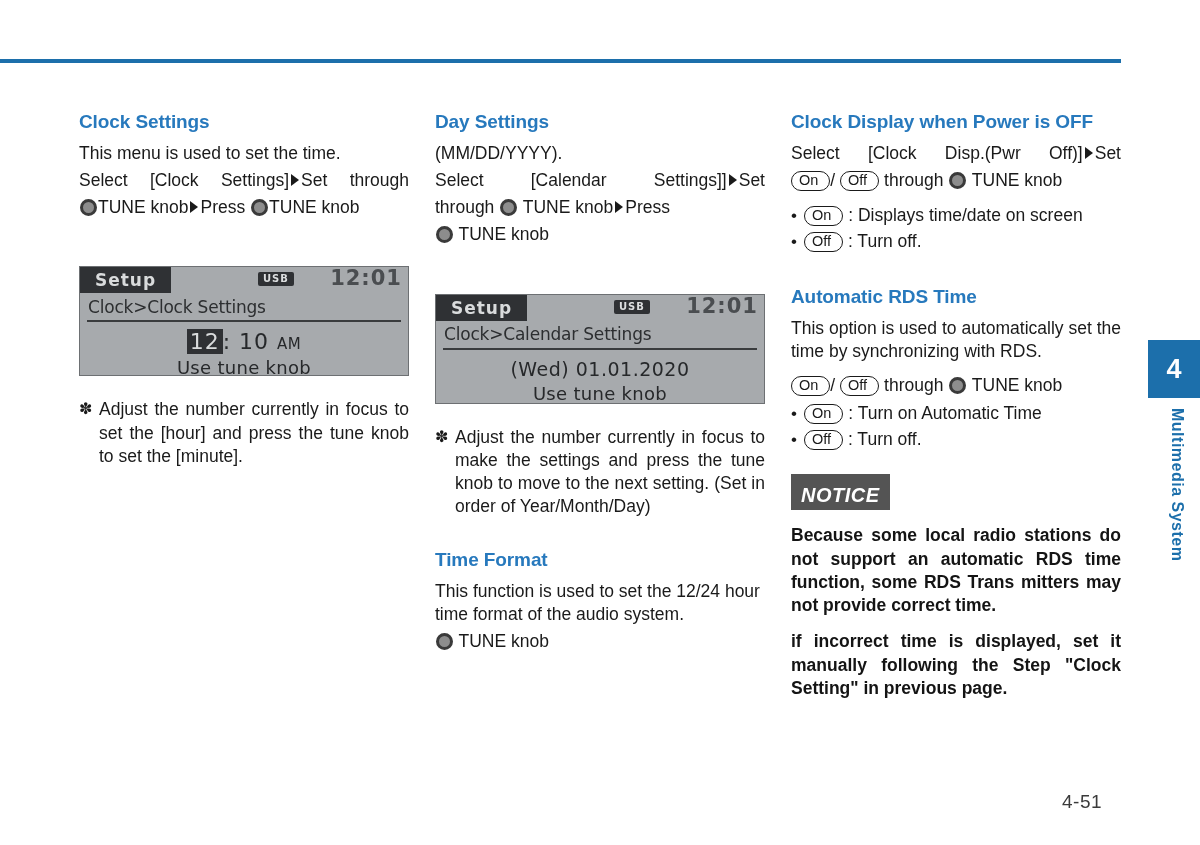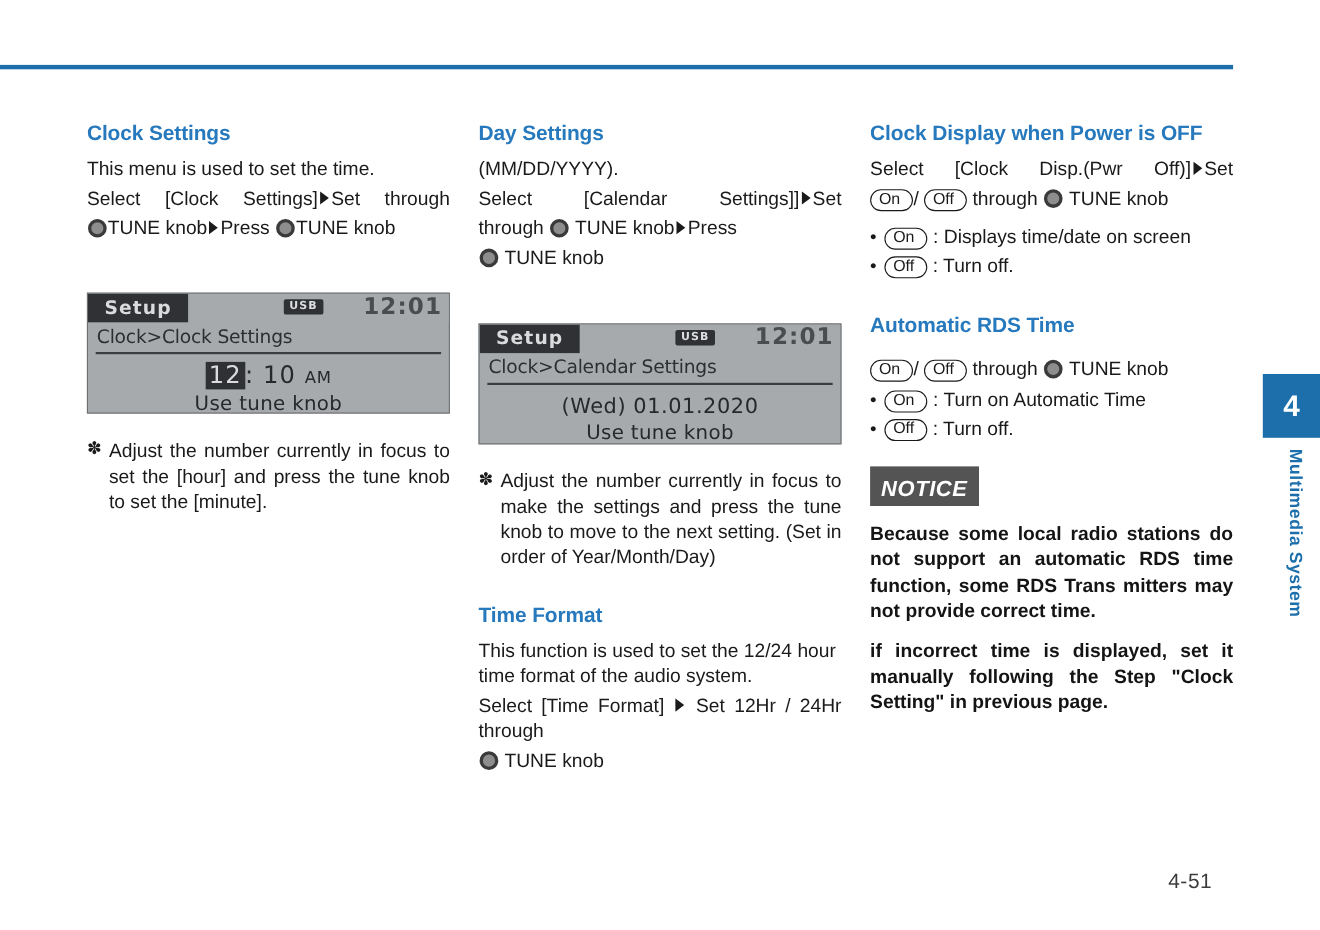--- a/index.html
+++ b/index.html
@@ -348,21 +348,20 @@
 
   <div class="note">
     <div class="ast">✽</div>
     <div class="note-body">Adjust the number currently in focus to make the settings and press the tune knob to move to the next setting. (Set in order of Year/Month/Day)</div>
   </div>
 
   <div class="gap-xl"></div>
 
   <h2 class="sec-head">Time Format</h2>
   <p class="body">This function is used to set the 12/24 hour time format of the audio system.</p>
-  <p class="body just-all"><span>Select [Time Format]</span> <span class="arw"></span> <span>Set 12Hr / 24Hr through</span></p>
   <p class="body"><span class="knob"></span> <span>TUNE knob</span></p>
 
 </div>
 
 <div class="col col-3">
 
   <h2 class="sec-head">Clock Display when Power is OFF</h2>
 
   <p class="body just-all"><span>Select  [Clock  Disp.(Pwr  Off)]</span><span class="arw"></span><span>Set</span></p>
   <p class="body"><span class="pill">On</span>/ <span class="pill">Off</span> <span>through</span> <span class="knob"></span> <span>TUNE knob</span></p>
@@ -374,20 +373,21 @@
     <span><span class="pill">On</span> <span>: Displays time/date on screen</span></span>
   </div>
   <div class="blt">
     <span class="dot">•</span>
     <span><span class="pill">Off</span> <span>: Turn off.</span></span>
   </div>
 
   <div class="gap-xl"></div>
 
   <h2 class="sec-head">Automatic RDS Time</h2>
+  <p class="body just">This option is used to automatically set the time by synchronizing with RDS.</p>
 
   <div class="gap-s"></div>
 
   <p class="body"><span class="pill">On</span>/ <span class="pill">Off</span> <span>through</span> <span class="knob"></span> <span>TUNE knob</span></p>
 
   <div class="blt">
     <span class="dot">•</span>
     <span><span class="pill">On</span> <span>: Turn on Automatic Time</span></span>
   </div>
   <div class="blt">

